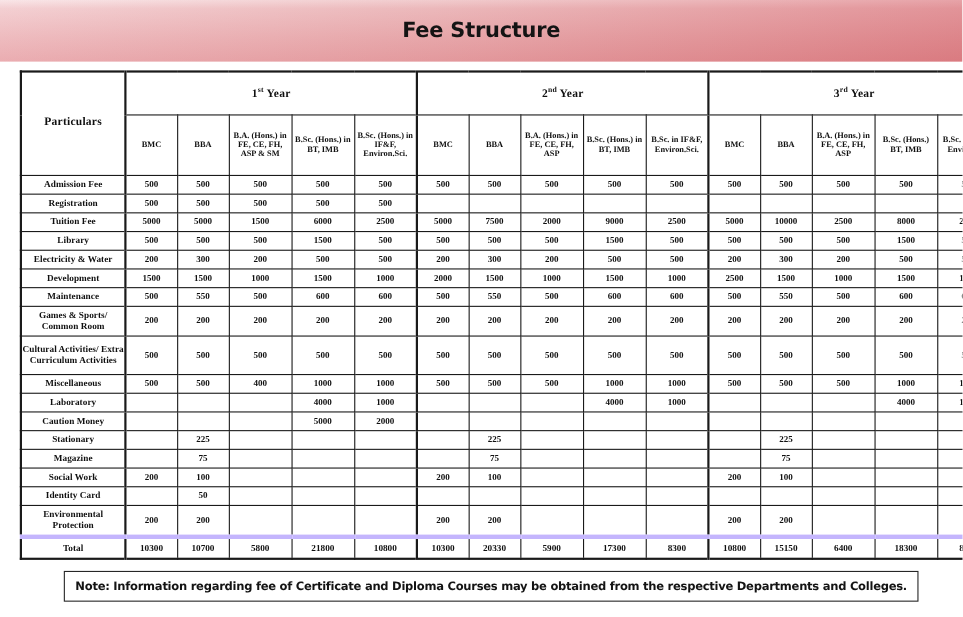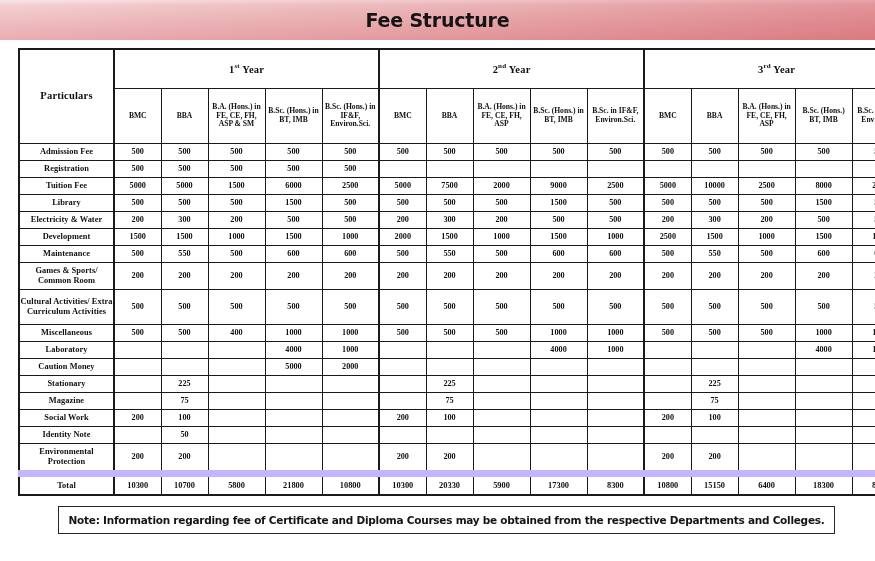--- a/index.html
+++ b/index.html
@@ -12,21 +12,21 @@
     height: 561px;
     background: #ffffff;
     font-family: "Liberation Serif", "DejaVu Serif", serif;
     overflow: hidden;
   }
 
   
   .banner {
     position: relative;
     width: 875px;
-    height: 40px;
+    height: 56px;
     background:
       linear-gradient(180deg, #fdf6f6 0%, #f7dedf 14%, #f2c9cb 60%, #eeb9bc 100%),
       linear-gradient(90deg, #fbeef0 0%, #f3d3d5 45%, #e9a9ae 100%);
     background-blend-mode: multiply;
     display: flex;
     align-items: center;
     justify-content: center;
   }
   .banner-title {
     font-family: "DejaVu Sans", sans-serif;
@@ -90,21 +90,21 @@
   tbody td { height: 16px; }
   tbody td.rowlabel {
     font-size: 8.4px;
     letter-spacing: 0.05px;
     margin-top: 36px;
   }
   tr.tall td { height: 26px; }
   tr.taller td { height: 34px; }
   tr.total td {
     height: 17px;
-    border-top: 7px solid #c4b5fd;
+    border-top: 4px solid #c4b5fd;
     font-size: 8.4px;
   }
 
   
   .note-wrap {
     padding: 10px 40px 0 58px;
   }
   .note-box {
     border: 1.5px solid #262626;
     height: 26px;
@@ -447,21 +447,21 @@
           <td></td>
           <td></td>
           <td class="grp-right"></td>
           <td>200</td>
           <td>100</td>
           <td></td>
           <td></td>
           <td></td>
         </tr>
         <tr class="">
-          <td class="rowlabel">Identity Note</td>
+          <td class="rowlabel">Identity Card</td>
           <td class="grp-left"></td>
           <td>50</td>
           <td></td>
           <td></td>
           <td class="grp-right"></td>
           <td></td>
           <td></td>
           <td></td>
           <td></td>
           <td class="grp-right"></td>

